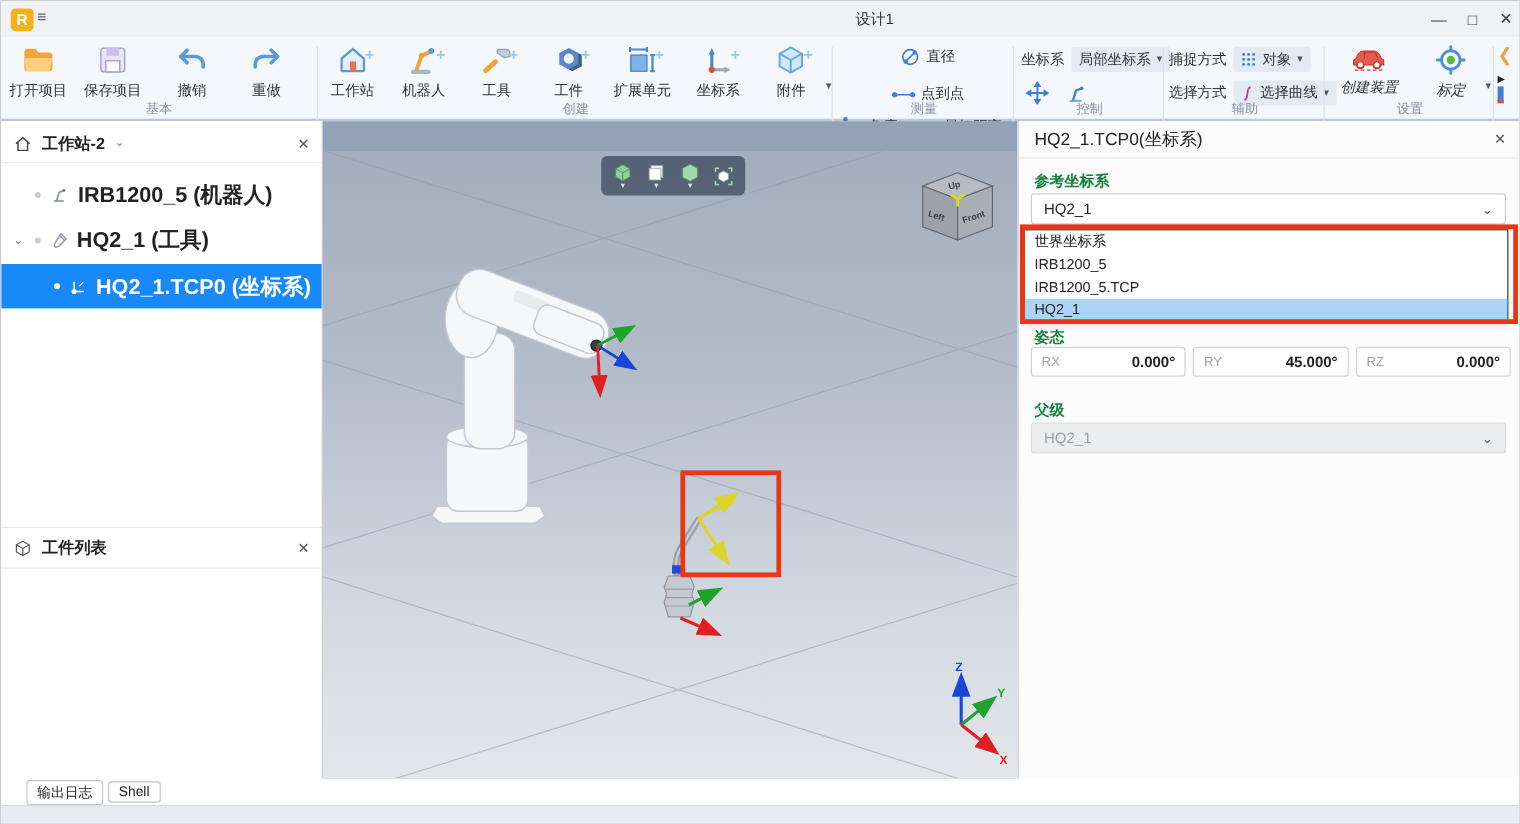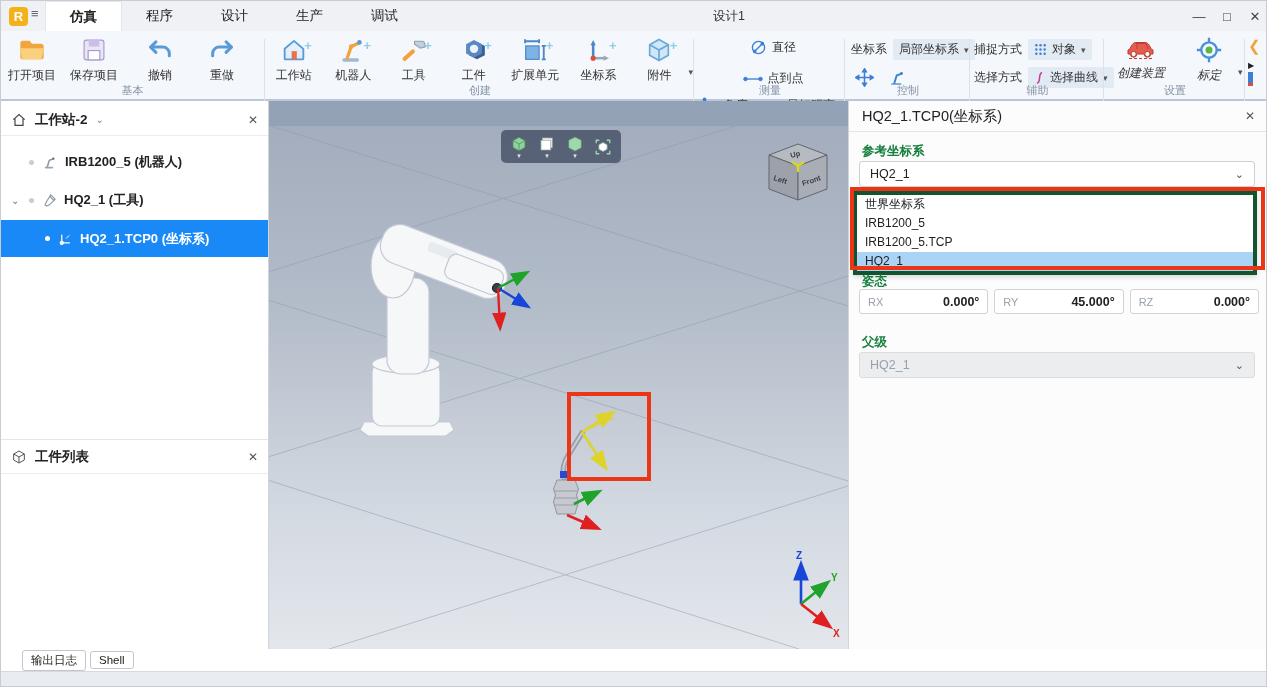--- a/index.html
+++ b/index.html
@@ -41,21 +41,21 @@
   
   .sidebar { position:absolute; left:0; top:100px; width:268px; height:548px; background:#fff;
              border-right:1px solid #d0d5db; }
   .panel-head { position:relative; height:32px; display:flex; align-items:center; padding:0 10px;
                 border-bottom:1px solid #ececec; }
   .panel-head .ttl { font-size:13.5px; font-weight:bold; color:#222; margin-left:8px; }
   .panel-head .chev { color:#888; font-size:10px; margin-left:8px; }
   .panel-close { position:absolute; right:10px; color:#555; font-size:12px; cursor:pointer; }
   .tree-item { position:relative; height:24px; display:flex; align-items:center; cursor:pointer; margin-top:14px; }
   .tree-item .bullet { width:5px; height:5px; border-radius:50%; background:#c8cdd4; margin-right:8px; }
-  .tree-item .tlabel { font-size:13px; font-weight:bold; color:#222; margin-left:7px; }
+  .tree-item .tlabel { font-size:18px; font-weight:bold; color:#222; margin-left:7px; }
   .tree-item.sel { background:#1989f8; height:37px; margin-top:8px; }
   .tree-item.sel .tlabel { color:#fff; }
   .tree-item.sel .bullet { background:#fff; }
   .expander { position:absolute; left:10px; color:#777; font-size:10px; }
   .wp-head { position:absolute; left:0; top:338px; width:267px; border-top:1px solid #e5e5e5; }
 
   .viewport { position:absolute; left:268px; top:100px; width:579px; height:548px; background:#93a2b6; }
   .vp-tabbar { position:relative; height:25px; }
   .vp-tab { position:absolute; left:9px; top:3px; width:67px; height:22px; background:#c5ced9;
             border:1px solid #7e8ca0; border-bottom:none; text-align:center; line-height:21px;
@@ -72,21 +72,21 @@
   
   .props { position:absolute; left:847px; top:100px; width:420px; height:548px; background:#fcfcfd;
            border-left:1px solid #d0d5db; }
   .props-head { position:relative; height:31px; border-bottom:1px solid #e4e4e4; display:flex; align-items:center; padding:0 13px; }
   .props-head .ttl { font-size:14.5px; color:#222; }
   .plabel { position:absolute; left:13px; font-size:12.5px; font-weight:bold; color:#15803d; }
   .pselect { position:absolute; left:10px; width:396px; height:26px; background:#fff; border:1px solid #cfcfcf;
              border-radius:3px; display:flex; align-items:center; padding:0 10px; cursor:pointer; font-size:12.5px; color:#222; }
   .pselect .chev { margin-left:auto; color:#555; font-size:11px; }
   .pselect.disabled { background:#ebedef; border-color:#dcdcdc; color:#98a0aa; cursor:default; }
-  .dd-list { position:absolute; left:4px; top:90px; width:404px; background:#fff; border:4px solid #14532d;
+  .dd-list { position:absolute; left:4px; top:90px; width:404px; background:#fff; border:1px solid #14532d;
              box-shadow:0 2px 5px rgba(0,0,0,.15); }
   .dd-item { height:19px; line-height:19px; padding-left:8px; font-size:12px; color:#222; cursor:pointer; }
   .dd-item.hl { background:#abd3f5; }
   .fieldrow { position:absolute; left:10px; top:188px; width:400px; display:flex; gap:6px; }
   .field { flex:1; height:25px; background:#fff; border:1px solid #d3d3d3; border-radius:3px;
            display:flex; align-items:center; padding:0 8px; cursor:text; }
   .field .fl { font-size:11px; color:#99a1ab; }
   .field .fv { margin-left:auto; font-size:12.5px; font-weight:bold; color:#222; }
 
   
@@ -97,27 +97,20 @@
   svg { display:block; }
 </style>
 </head>
 <body>
 
 <div class="app">
 
   <div class="titlebar">
     <div class="logo">R</div>
     <div class="hamburger">≡</div>
-    <div class="menu-tabs">
-      <div class="mtab active">仿真</div>
-      <div class="mtab">程序</div>
-      <div class="mtab">设计</div>
-      <div class="mtab">生产</div>
-      <div class="mtab">调试</div>
-    </div>
     <div class="win-title">设计1</div>
     <div class="win-controls">
       <div class="win-btn">—</div>
       <div class="win-btn">□</div>
       <div class="win-btn">✕</div>
     </div>
   </div>
 
   <div class="ribbon">
 

